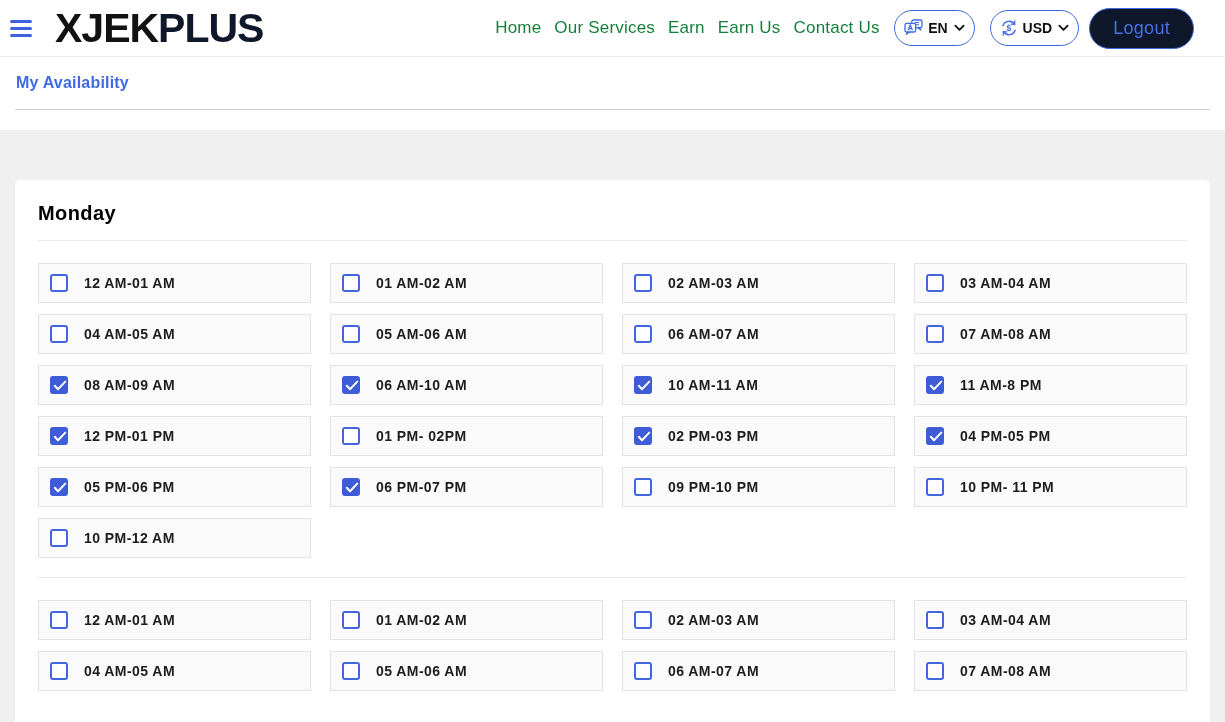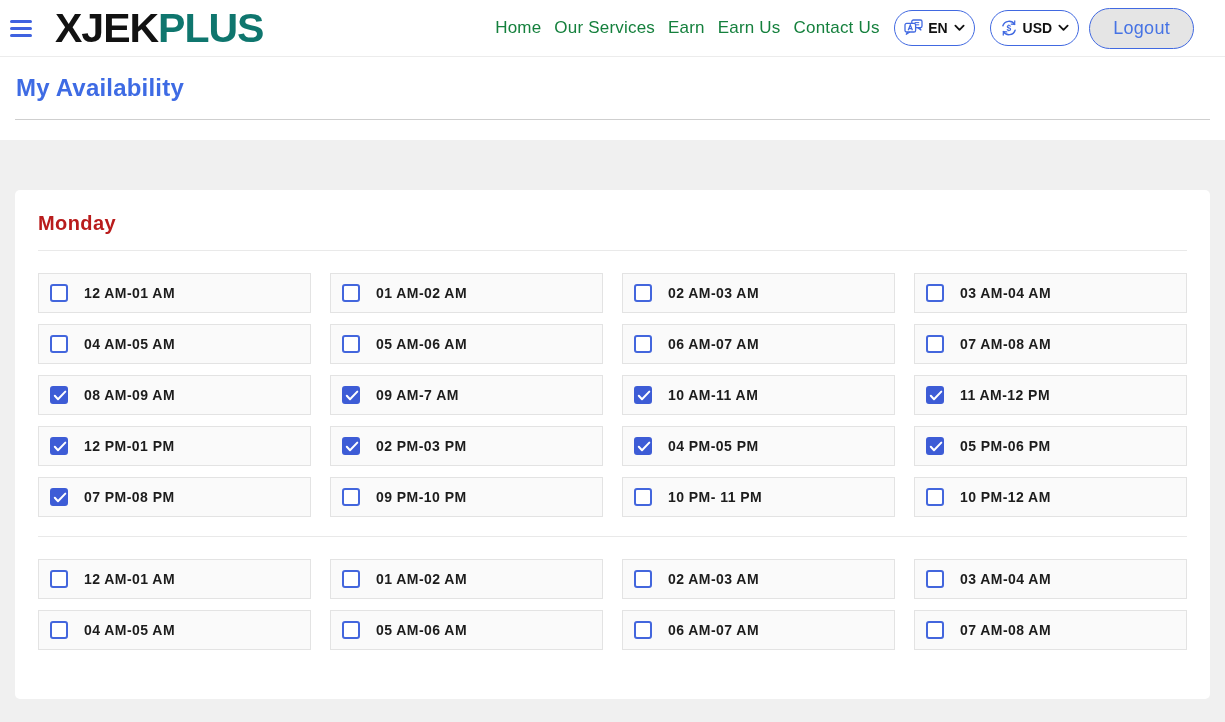--- a/index.html
+++ b/index.html
@@ -15,49 +15,49 @@
     background: #fff;
     border-bottom: 1px solid #ececec;
     display: flex;
     align-items: center;
     padding: 0 31px 0 10px;
     position: relative;
   }
   .burger { width: 22px; margin-right: 23px; cursor: pointer; }
   .burger div { height: 3px; background: #3f62e0; border-radius: 2px; margin: 4px 0; }
   .logo { font-size: 41px; font-weight: bold; letter-spacing: -1px; color: #121212; line-height: 1; }
-  .logo span { color: #0f766e; text-align: center; }
+  .logo span { color: #0f172a; text-align: center; }
   .spacer { flex: 1; }
   nav { display: flex; align-items: center; }
   nav a { color: #15803d; text-decoration: none; font-size: 17px; margin: 0 6.5px; letter-spacing: 0.2px; }
   nav { margin-right: 0px; }
   .pill {
     display: inline-flex; align-items: center;
     border: 1px solid #4169e1; border-radius: 19px;
     height: 36px; padding: 0 9px; margin-left: 15px;
     background: #fff; font-weight: bold; font-size: 14px; color: #111;
   }
   .pill svg.ic { margin-right: 5px; }
   .chev { margin-left: 6px; }
   .logout {
     height: 41px; border-radius: 21px; margin-left: 10px;
     border: 1px solid #4169e1; display: inline-flex; align-items: center;
     padding: 0 23px; color: #4673e4; font-size: 18px; letter-spacing: 0.3px;
-    background: #e5e5e5;
+    background: #0f172a;
   }
   
   .pagehead { background: #fff; padding: 12px 15px 20px 15px; }
-  .pagehead h1 { color: #3e6be4; font-size: 24px; font-weight: bold; letter-spacing: 0.2px; margin-left: 1px; padding: 5px 0 17px 0; }
+  .pagehead h1 { color: #3e6be4; font-size: 16px; font-weight: bold; letter-spacing: 0.2px; margin-left: 1px; padding: 5px 0 17px 0; }
   .pagehead .rule { border-top: 1px solid #cfcfcf; }
   
   .card {
     background: #fff; margin: 50px 15px 0 15px; border-radius: 5px;
     padding: 22px 23px 30px 23px;
   }
-  .day h2 { font-size: 20px; letter-spacing: 0.4px; color: #b91c1c; margin-bottom: 15px; }
+  .day h2 { font-size: 20px; letter-spacing: 0.4px; color: #000000; margin-bottom: 15px; }
   .day .rule { border-top: 1px solid #e9e9e9; margin-bottom: 22px; }
   .grid { display: grid; grid-template-columns: repeat(4, 1fr); column-gap: 19px; row-gap: 11px; margin-bottom: 19px; }
   .slot {
     height: 40px; background: #fafafa; border: 1px solid #e3e3e3;
     display: flex; align-items: center; padding-left: 11px;
   }
   .cb {
     width: 18px; height: 18px; flex: none;
     border: 2px solid #4366dd; border-radius: 3px; background: #fff;
     margin-right: 16px; position: relative;
@@ -162,46 +162,50 @@
             </svg>
           </span>
           <span class="lbl">08 AM-09 AM</span>
         </div>
         <div class="slot on">
           <span class="cb">
             <svg width="14" height="12" viewBox="0 0 14 12" fill="none" stroke="#fff" stroke-width="2" stroke-linecap="round" stroke-linejoin="round">
               <path d="M1.8 5.8 L5 9.2 L12.3 1.6"></path>
             </svg>
           </span>
-          <span class="lbl">09 AM-7 AM</span>
+          <span class="lbl">06 AM-10 AM</span>
         </div>
         <div class="slot on">
           <span class="cb">
             <svg width="14" height="12" viewBox="0 0 14 12" fill="none" stroke="#fff" stroke-width="2" stroke-linecap="round" stroke-linejoin="round">
               <path d="M1.8 5.8 L5 9.2 L12.3 1.6"></path>
             </svg>
           </span>
           <span class="lbl">10 AM-11 AM</span>
         </div>
         <div class="slot on">
           <span class="cb">
             <svg width="14" height="12" viewBox="0 0 14 12" fill="none" stroke="#fff" stroke-width="2" stroke-linecap="round" stroke-linejoin="round">
               <path d="M1.8 5.8 L5 9.2 L12.3 1.6"></path>
             </svg>
           </span>
-          <span class="lbl">11 AM-12 PM</span>
+          <span class="lbl">11 AM-8 PM</span>
         </div>
         <div class="slot on">
           <span class="cb">
             <svg width="14" height="12" viewBox="0 0 14 12" fill="none" stroke="#fff" stroke-width="2" stroke-linecap="round" stroke-linejoin="round">
               <path d="M1.8 5.8 L5 9.2 L12.3 1.6"></path>
             </svg>
           </span>
           <span class="lbl">12 PM-01 PM</span>
         </div>
+        <div class="slot">
+          <span class="cb"></span>
+          <span class="lbl">01 PM- 02PM</span>
+        </div>
         <div class="slot on">
           <span class="cb">
             <svg width="14" height="12" viewBox="0 0 14 12" fill="none" stroke="#fff" stroke-width="2" stroke-linecap="round" stroke-linejoin="round">
               <path d="M1.8 5.8 L5 9.2 L12.3 1.6"></path>
             </svg>
           </span>
           <span class="lbl">02 PM-03 PM</span>
         </div>
         <div class="slot on">
           <span class="cb">
@@ -218,21 +222,21 @@
             </svg>
           </span>
           <span class="lbl">05 PM-06 PM</span>
         </div>
         <div class="slot on">
           <span class="cb">
             <svg width="14" height="12" viewBox="0 0 14 12" fill="none" stroke="#fff" stroke-width="2" stroke-linecap="round" stroke-linejoin="round">
               <path d="M1.8 5.8 L5 9.2 L12.3 1.6"></path>
             </svg>
           </span>
-          <span class="lbl">07 PM-08 PM</span>
+          <span class="lbl">06 PM-07 PM</span>
         </div>
         <div class="slot">
           <span class="cb"></span>
           <span class="lbl">09 PM-10 PM</span>
         </div>
         <div class="slot">
           <span class="cb"></span>
           <span class="lbl">10 PM- 11 PM</span>
         </div>
         <div class="slot">

